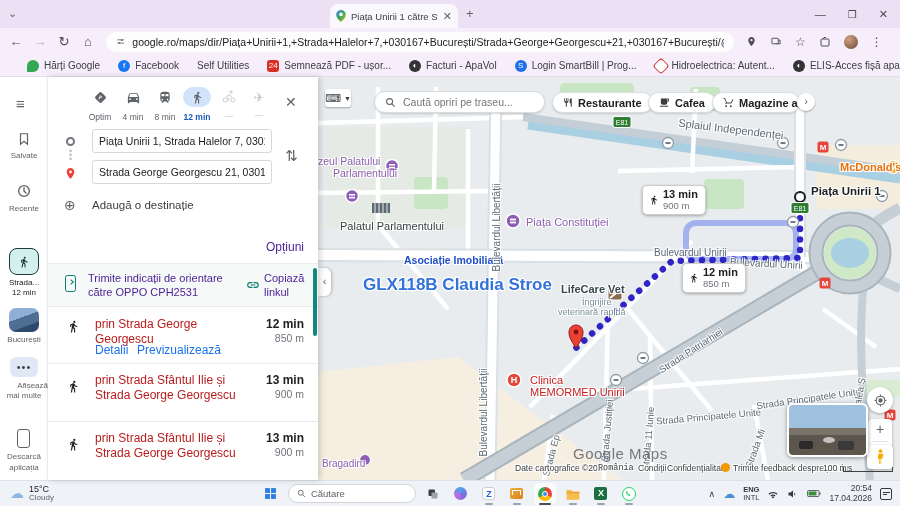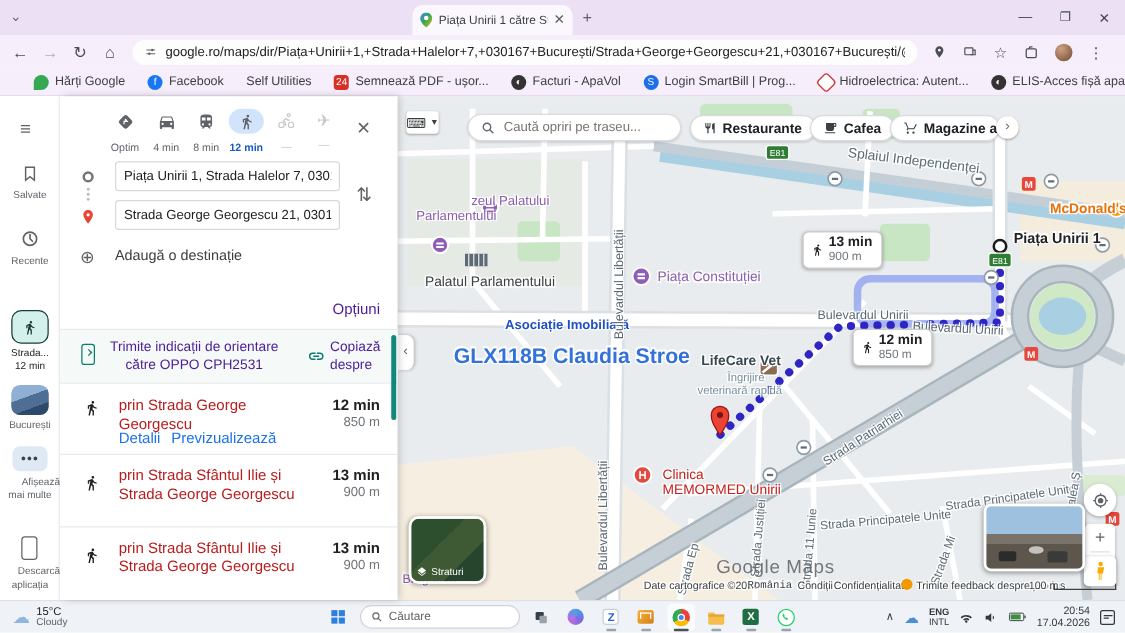--- a/index.html
+++ b/index.html
@@ -190,21 +190,21 @@
         </svg>
     </div>
     <div class="lbl" style="top:201px;color:#202124;">Strada...</div>
     <div class="lbl" style="top:211px;color:#202124;">12 min</div>
     <div class="abs" style="left:9px;top:231px;width:30px;height:24px;border-radius:7px;background:linear-gradient(160deg,#8fb0d4 0 40%,#4e6e94 40% 70%,#2e4a6b 70%);"></div>
     <div class="lbl" style="top:258px;">București</div>
     <div class="abs" style="left:10px;top:280px;width:28px;height:20px;border-radius:6px;background:#dfe9f5;display:flex;align-items:center;justify-content:center;color:#3c4043;font-size:11px;letter-spacing:1px;">•••</div>
     <div class="lbl" style="top:304px;text-align:right;">Afișează</div>
     <div class="lbl" style="top:314px;">mai multe</div>
     <div class="abs" style="left:17px;top:352px;width:13px;height:19px;border:1.6px solid #5f6368;border-radius:3px;"></div>
-    <div class="lbl" style="top:375px;text-align:right;">Descarcă</div>
+    <div class="lbl" style="top:375px;">Descarcă</div>
     <div class="lbl" style="top:386px;">aplicația</div>
   </div>
 
   <div class="panel">
 
     <div class="mode" style="left:37px;">
       <span class="micirc">
           <svg width="15" height="15" viewBox="0 0 24 24">
             <rect x="5" y="5" width="14" height="14" rx="3" transform="rotate(45 12 12)" fill="#5f6368"></rect>
             <path d="M10 15v-3.5h4L12 9l-1 1.2" stroke="#fff" stroke-width="1.6" fill="none"></path>
@@ -265,30 +265,30 @@
     <div class="abs" style="left:16px;top:120px;font-size:14px;color:#5f6368;">⊕</div>
     <div class="abs" style="left:44px;top:122px;font-size:11.5px;color:#3c4043;">Adaugă o destinație</div>
 
     <div class="abs teal" style="right:14px;top:163px;font-size:12px;">Opțiuni</div>
     <div class="divider" style="top:186px;"></div>
 
     <div class="abs" style="left:0;top:187px;width:270px;height:42px;background:#f5faf8;">
       <div class="abs" style="left:17px;top:11px;width:11px;height:17px;border:1.5px solid #0b7d6e;border-radius:2.5px;">
           <div style="width:4px;height:4px;border-right:1.5px solid #0b7d6e;border-bottom:1.5px solid #0b7d6e;transform:rotate(-45deg);margin:4px auto;"></div>
         </div>
-      <div class="abs teal" style="left:40px;top:7px;font-size:11px;line-height:1.3;text-align:center;">
+      <div class="abs teal" style="left:40px;top:7px;font-size:11px;line-height:1.3;">
         <div>Trimite indicații de orientare</div>
         <div>către OPPO CPH2531</div>
       </div>
       <svg class="abs" style="left:198px;top:14px;" width="14" height="14" viewBox="0 0 24 24" fill="#0b7d6e">
           <path d="M3.9 12c0-1.7 1.4-3.1 3.1-3.1h4V7H7a5 5 0 0 0 0 10h4v-1.9H7A3.1 3.1 0 0 1 3.9 12zM8 13h8v-2H8v2zm9-6h-4v1.9h4a3.1 3.1 0 0 1 0 6.2h-4V17h4a5 5 0 0 0 0-10z"></path>
         </svg>
       <div class="abs teal" style="left:216px;top:7px;font-size:11px;line-height:1.3;">
         <div>Copiază</div>
-        <div>despre</div>
+        <div>linkul</div>
       </div>
     </div>
     <div class="divider" style="top:229px;"></div>
 
     <div class="abs" style="left:0;top:230px;width:270px;height:55px;">
       <svg class="abs" style="left:19px;top:12px;" width="13" height="15" viewBox="0 0 24 24" fill="#202124">
           <path d="M13.5 5.5a2 2 0 1 0 0-4 2 2 0 0 0 0 4zM9.8 8.9 7 23h2.1l1.8-8 2.1 2v6h2v-7.5l-2.1-2 .6-3C14.8 12 16.8 13 19 13v-2c-1.9 0-3.5-1-4.3-2.4l-1-1.6a2 2 0 0 0-2.5-.9L6 8.3V13h2V9.6z"></path>
         </svg>
       <div class="rtitle abs" style="left:47px;top:10px;width:160px;">prin Strada George Georgescu</div>
       <div class="rtime abs" style="right:14px;top:10px;width:50px;">12 min</div>
@@ -463,21 +463,21 @@
           </g>
         <g transform="translate(304,45)">
             <rect x="-9" y="-5.5" width="18" height="11" rx="2" fill="#2e7d32" stroke="#fff"></rect>
             <text x="0" y="3" font-size="7" fill="#fff" text-anchor="middle">E81</text>
           </g>
       </g>
     </svg>
 
     
     <div class="mlabel halo" style="left:360px;top:46px;transform:rotate(7deg);font-size:11px;">Splaiul Independenței</div>
-    <div class="mlabel halo poi" style="left:12px;top:78px;padding-left:47px;">zeul Palatului</div>
+    <div class="mlabel halo poi" style="left:0;top:78px;">zeul Palatului</div>
     <div class="mlabel halo poi" style="left:15px;top:90px;">Parlamentului</div>
     <div class="mlabel halo" style="left:22px;top:143px;font-size:11px;color:#3c4043;">Palatul Parlamentului</div>
     <div class="mlabel halo" style="left:86px;top:177px;font-size:10.5px;font-weight:bold;color:#1e4fc4;">Asociație Imobiliară</div>
     <div class="mlabel halo" style="left:45px;top:198px;font-size:17px;font-weight:bold;color:#3272d9;">GLX118B Claudia Stroe</div>
     <div class="mlabel halo poi" style="left:208px;top:139px;font-size:11px;">Piața Constituției</div>
     <div class="mlabel halo" style="left:243px;top:206px;font-size:11px;color:#37474f;font-weight:bold;">LifeCare Vet</div>
     <div class="mlabel halo" style="left:264px;top:220px;font-size:9px;color:#78909c;">Îngrijire</div>
     <div class="mlabel halo" style="left:240px;top:230px;font-size:9px;color:#78909c;">veterinară rapidă</div>
     <div class="mlabel halo" style="left:212px;top:297px;font-size:11px;color:#c5221f;">Clinica</div>
     <div class="mlabel halo" style="left:212px;top:309px;font-size:11px;color:#c5221f;">MEMORMED Unirii</div>
@@ -544,28 +544,20 @@
           <path d="M7 18a2 2 0 1 0 0 4 2 2 0 0 0 0-4zm10 0a2 2 0 1 0 0 4 2 2 0 0 0 0-4zM7.2 14h9.9c.8 0 1.4-.4 1.7-1l3.9-7-1.7-1-3.9 7H8.5L4.3 2H1v2h2l3.6 7.6L5.2 14c-.3.6.1 2 1.9 2z"></path>
         </svg>
       <span style="white-space:nowrap;">Magazine alimenta</span>
     </div>
     <div class="abs" style="left:479px;top:16px;width:18px;height:18px;background:#fff;border-radius:50%;box-shadow:0 1px 2px rgba(0,0,0,.3);text-align:center;line-height:17px;font-size:11px;color:#5f6368;">›</div>
 
     
     <div class="abs" style="left:0;top:191px;width:13px;height:28px;background:#fff;border-radius:0 6px 6px 0;box-shadow:1px 0 3px rgba(0,0,0,.25);text-align:center;line-height:26px;color:#5f6368;font-size:11px;">‹</div>
 
     
-    <div class="abs" style="left:9px;top:336px;width:62px;height:54px;border-radius:8px;border:2px solid #fff;box-shadow:0 1px 4px rgba(0,0,0,.4);background:linear-gradient(135deg,#2e4f2e 0 40%,#3d5a35 40% 70%,#27442c 70%);overflow:hidden;">
-      <div style="position:absolute;bottom:3px;left:4px;display:flex;align-items:center;gap:3px;">
-        <svg width="9" height="9" viewBox="0 0 24 24" fill="#fff">
-            <path d="M12 16 3 9l9-7 9 7-9 7zm0 2.5 7.4-5.7L21 14l-9 7-9-7 1.6-1.2L12 18.5z"></path>
-          </svg>
-        <span style="font-size:8px;color:#fff;">Straturi</span>
-      </div>
-    </div>
 
     
     <div class="mapctl" style="left:549px;top:310px;width:26px;height:26px;border-radius:50%;display:flex;align-items:center;justify-content:center;">
       <svg width="13" height="13" viewBox="0 0 24 24" fill="#5f6368">
           <path d="M12 8a4 4 0 1 0 0 8 4 4 0 0 0 0-8zm8.9 3A9 9 0 0 0 13 3.1V1h-2v2.1A9 9 0 0 0 3.1 11H1v2h2.1A9 9 0 0 0 11 20.9V23h2v-2.1A9 9 0 0 0 20.9 13H23v-2h-2.1zM12 19a7 7 0 1 1 0-14 7 7 0 0 1 0 14z"></path>
         </svg>
     </div>
     <div class="mapctl" style="left:550px;top:342px;width:24px;height:46px;border-radius:4px;display:flex;flex-direction:column;align-items:center;justify-content:space-around;font-size:14px;color:#5f6368;">
       <span>+</span>
       <span style="width:16px;border-top:1px solid #e0e0e0;"></span>

